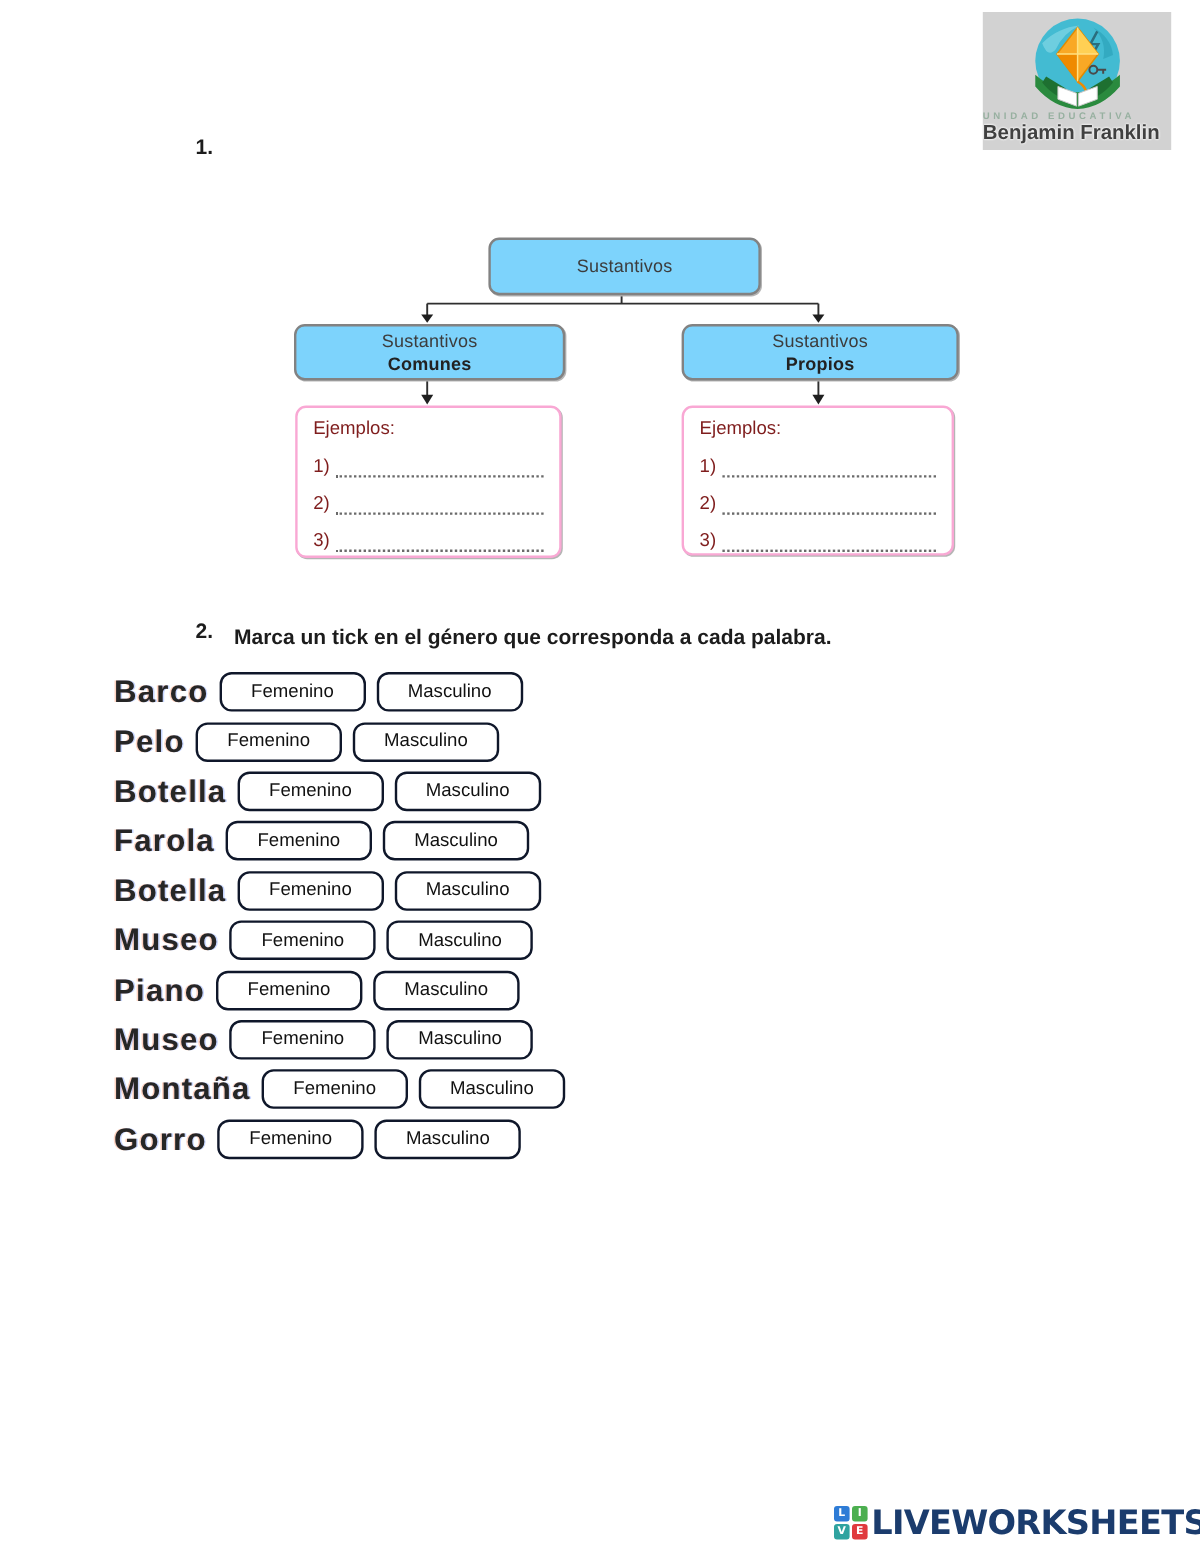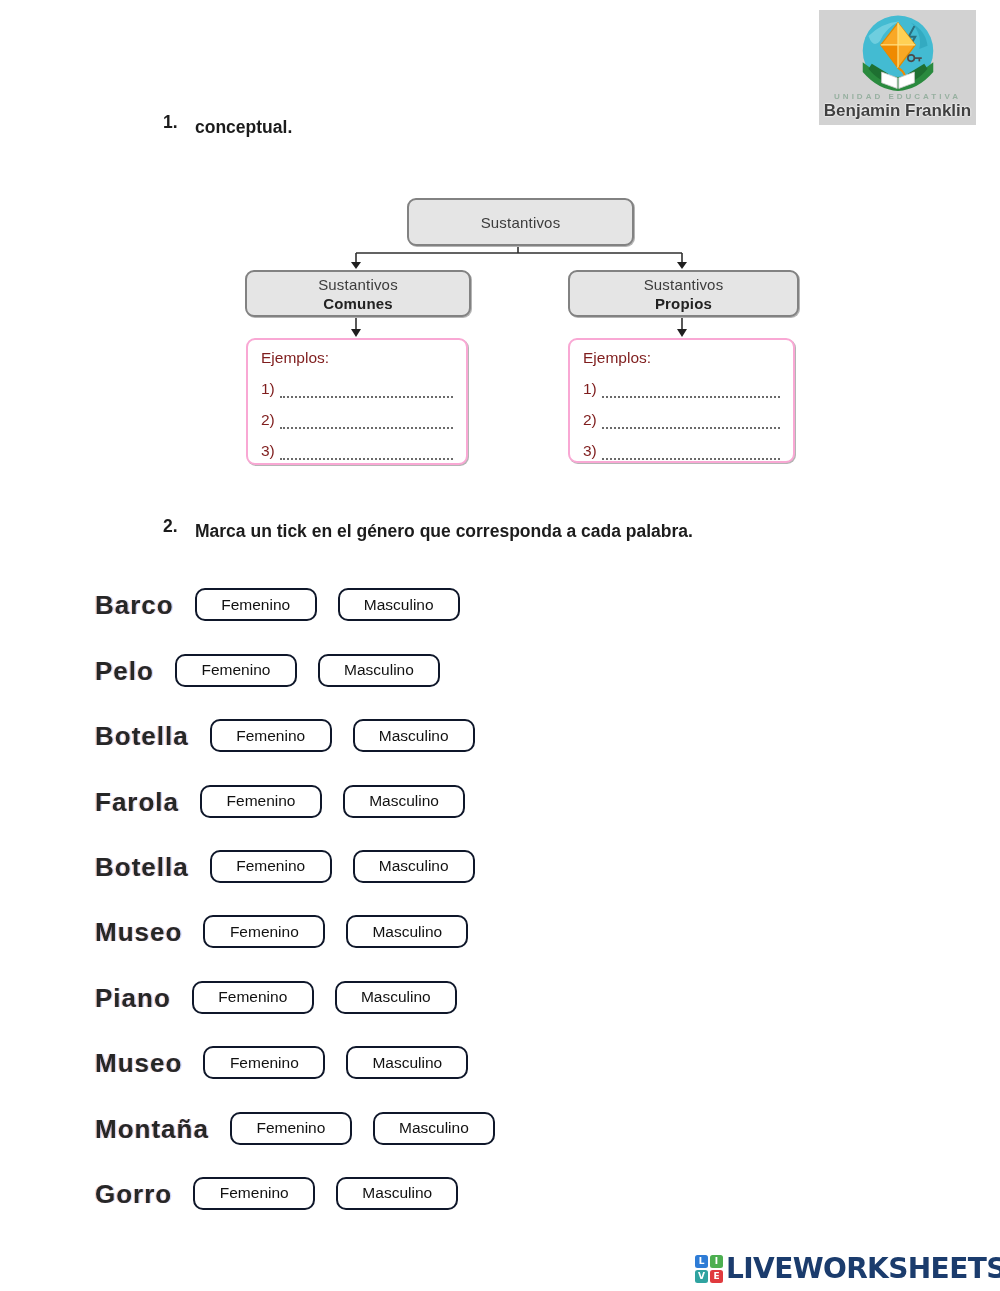--- a/index.html
+++ b/index.html
@@ -3,59 +3,59 @@
 <meta charset="utf-8">
 <style>
   html,body{margin:0;padding:0;}
   body{
     width:1000px;height:1291px;position:relative;background:#ffffff;
     font-family:"Liberation Sans",sans-serif;overflow:hidden;color:#1c1c1c;
   }
   
   .school-logo{
     position:absolute;left:819px;top:10px;width:157px;height:115px;
-    background:#d2d2d2;z-index:0;text-align:center;
+    background:#d2d2d2;z-index:0;
   }
   .school-logo svg{display:block;margin:3px auto 0 auto;}
   .school-small{font-size:8px;letter-spacing:3px;color:#97b0a0;margin-top:-3px;font-weight:bold;}
   .school-name{
     font-size:17px;font-weight:bold;margin-top:0px;
     text-shadow:0 0 2px #fff,0 0 2px #fff;
   }
   
   .ex-title{position:absolute;display:flex;font-weight:bold;font-size:17.5px;z-index:2;}
   .ex-title .num{width:32px;flex:none;}
   .ex-title .lines span{display:block;line-height:30px;}
   #ex1-title{left:163px;top:112px;}
   #ex2-title{left:163px;top:516px;}
   
   .concept-map{position:absolute;left:230px;top:195px;width:580px;height:285px;z-index:1;}
   .cm-box{
-    position:absolute;background:#e5e5e5;border:2px solid #828282;border-radius:9px;
+    position:absolute;background:#7dd3fc;border:2px solid #828282;border-radius:9px;
     display:flex;flex-direction:column;align-items:center;justify-content:center;
     color:#3c3c3c;font-size:15px;letter-spacing:.2px;box-shadow:1px 1px 0 #b5b5b5;
   }
   .cm-root{left:177px;top:3px;width:223px;height:44px;}
   .cm-left{left:15px;top:75px;width:222px;height:43px;line-height:19px;}
   .cm-right{left:338px;top:75px;width:227px;height:43px;line-height:19px;}
   .cm-bold{font-weight:bold;color:#222;}
   .cm-ex{
     position:absolute;background:#fff;border:2px solid #f9a8d4;border-radius:9px;
     box-shadow:1px 1px 0 #b5b5b5;padding:9px 13px 10px 13px;box-sizing:border-box;
     color:#7f1d1d;font-size:15.5px;
   }
   .cm-ex-left{left:16px;top:143px;width:222px;height:127px;}
   .cm-ex-right{left:338px;top:143px;width:227px;height:125px;}
   .cm-ex .hdr{margin-bottom:2px;}
   .ex-item{display:flex;align-items:flex-end;margin-top:13px;}
   .ex-item .dotline{flex:1;border-bottom:2px dotted #6a6a6a;margin-left:5px;height:13px;}
   .cm-lines{position:absolute;left:0;top:0;z-index:-0;}
   
   .word-rows{position:absolute;left:95px;top:556px;z-index:1;}
-  .word-row{display:flex;align-items:flex-end;height:41.4px;gap:21px;margin-top:24px;}
+  .word-row{display:flex;align-items:center;height:41.4px;gap:9px;}
   .word{
     font-size:26px;font-weight:bold;color:#262626;letter-spacing:1px;
     text-shadow:1.2px 0 0 rgba(70,120,255,.30),-1.2px 0 0 rgba(255,110,50,.30);
     white-space:nowrap;
   }
   .opt-btn{
     width:122px;height:33px;border:2px solid #0f172a;border-radius:10px;background:#fff;
     display:flex;align-items:center;justify-content:center;font-size:15.5px;color:#111;
     font-family:"Liberation Sans",sans-serif;box-sizing:border-box;cursor:pointer;flex:none;
   }
@@ -92,21 +92,20 @@
     <path d="M30,72 L49,79 L49,92 L30,85 Z" fill="#ffffff" stroke="#c9c9c9" stroke-width="1"></path>
     <path d="M70,72 L51,79 L51,92 L70,85 Z" fill="#ffffff" stroke="#c9c9c9" stroke-width="1"></path>
   </svg>
   <div class="school-small">UNIDAD EDUCATIVA</div>
   <div class="school-name" style="color: #404040;">Benjamin Franklin</div>
 </div>
 
 <div class="ex-title" id="ex1-title">
   <span class="num">1.</span>
   <span class="lines">
-    <span>conceptual.</span>
   </span>
 </div>
 
 <div class="concept-map">
   <svg class="cm-lines" width="580" height="285">
     <g stroke="#2f2f2f" stroke-width="1.6" fill="none">
       <path d="M288,47 L288,58"></path>
       <path d="M126,58 L452,58"></path>
       <path d="M126,58 L126,68"></path>
       <path d="M452,58 L452,68"></path>

